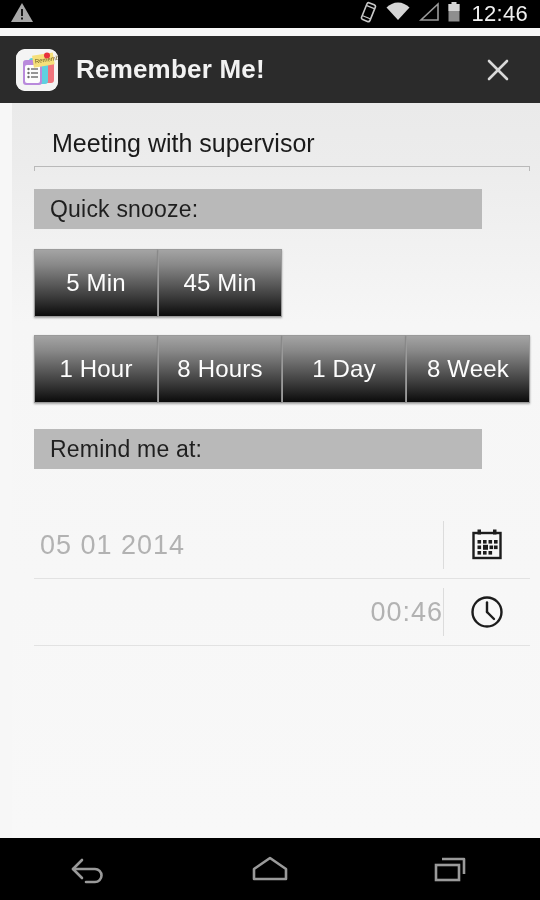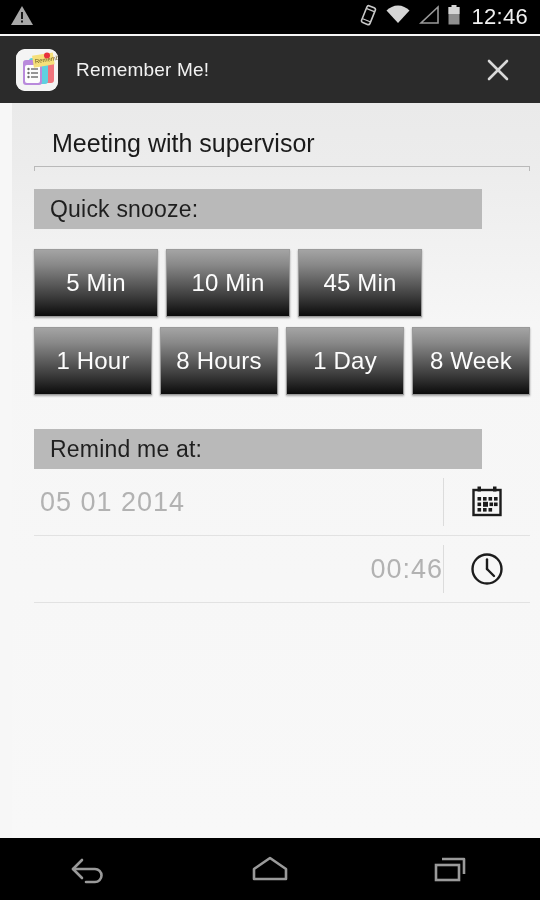--- a/index.html
+++ b/index.html
@@ -6,21 +6,21 @@
   html,body {
     width:540px; height:900px;
     background:#000;
     font-family:"Liberation Sans", sans-serif;
     overflow:hidden;
   }
   #screen { position:relative; width:540px; height:900px; background:#f7f7f7; }
 
   
   #status-bar {
-    position:absolute; left:0; top:0; width:540px; height:34px;
+    position:absolute; left:0; top:0; width:540px; height:28px;
     background:#000; color:#d8d8d8;
     display:flex; align-items:center;
   }
   #status-left { display:flex; align-items:center; padding-left:10px; }
   #status-right {
     margin-left:auto; display:flex; align-items:center; gap:7px; padding-right:12px;
   }
   .status-clock { font-size:22px; color:#f0f0f0; letter-spacing:.3px; margin-left:3px; }
 
   
@@ -28,21 +28,21 @@
     position:absolute; left:0; top:36px; width:540px; height:67px;
     background:#2b2b2b;
     display:flex; align-items:center;
   }
   #app-icon {
     width:42px; height:42px; margin-left:16px; flex:0 0 auto;
     border-radius:9px; position:relative; overflow:hidden;
     background:#f0f0f0;
   }
   #app-title {
-    color:#f2f2f2; font-size:19px; margin-left:18px; font-weight:400;
+    color:#f2f2f2; font-size:26px; margin-left:18px; font-weight:700;
     letter-spacing:.2px;
   }
   #close-button {
     margin-left:auto; margin-right:22px; width:40px; height:40px;
     display:flex; align-items:center; justify-content:center; cursor:pointer;
   }
 
   
   #content {
     position:absolute; left:12px; top:103px; width:540px; height:735px;
@@ -71,39 +71,40 @@
   .section-bar span {
     font-size:23px; color:#1f1f1f; padding-left:16px; letter-spacing:.2px;
   }
   #quick-snooze-bar { top:86px; }
   #remind-me-bar   { top:326px; }
 
   
   #snooze-grid {
     position:absolute; left:22px; top:146px; width:496px;
   }
-  .snooze-row { display:flex; gap:8px; margin-bottom:10px; }
+  .snooze-row { display:flex; gap:0; margin-bottom:18px; }
   .snooze-btn {
     width:124px; height:68px; margin-right:0;
     border:1px solid #9a9a9a;
     background:linear-gradient(#a4a4a4 0%, #898989 22%, #3a3a3a 72%, #0b0b0b 100%);
     color:#fdfdfd; font-size:24px;
     font-family:"Liberation Sans", sans-serif;
     display:flex; align-items:center; justify-content:center;
     cursor:pointer; box-shadow:0 1px 2px rgba(0,0,0,.35);
     letter-spacing:.2px;
   }
   .snooze-btn + .snooze-btn { margin-left:0px; }
   .snooze-row .snooze-btn:nth-child(1){ margin-right:0; }
 
   
   .picker-row {
     position:absolute; left:22px; width:496px; height:67px;
     display:flex; align-items:center;
     border-bottom:1px solid #e2e2e2;
+    margin-top:43px;
   }
   #date-row { top:366px; }
   #time-row { top:433px;text-align:right; }
   .picker-value {
     font-size:27px; color:#b2b2b2; padding-left:6px; letter-spacing:1px;
     flex:1 1 auto;
   }
   .picker-sep { width:1px; height:48px; background:#dcdcdc; margin-right:0px; }
   .picker-icon {
     width:86px; height:67px; display:flex; align-items:center; justify-content:center;
@@ -207,21 +208,20 @@
       <div id="title-underline"></div>
     </div>
 
     <div class="section-bar" id="quick-snooze-bar">
       <span>Quick snooze:</span>
     </div>
 
     <div id="snooze-grid">
       <div class="snooze-row">
         <div class="snooze-btn">5 Min</div>
-        <div class="snooze-btn">10 Min</div>
         <div class="snooze-btn">45 Min</div>
       </div>
       <div class="snooze-row">
         <div class="snooze-btn">1 Hour</div>
         <div class="snooze-btn">8 Hours</div>
         <div class="snooze-btn">1 Day</div>
         <div class="snooze-btn">8 Week</div>
       </div>
     </div>
 

